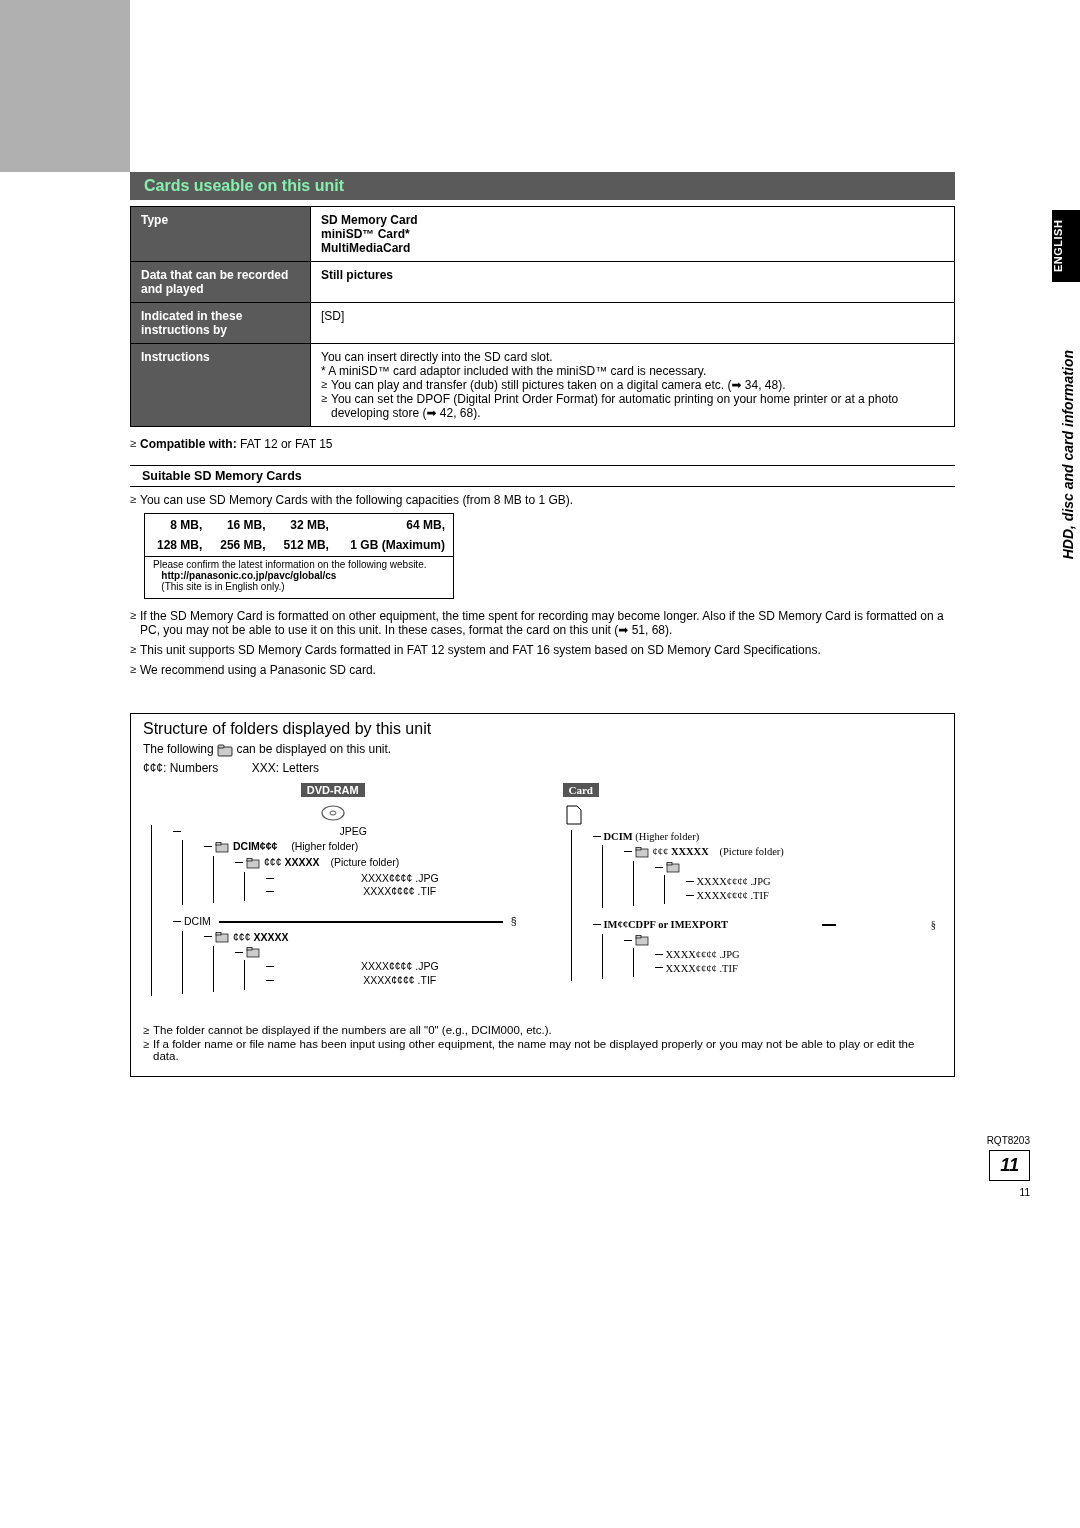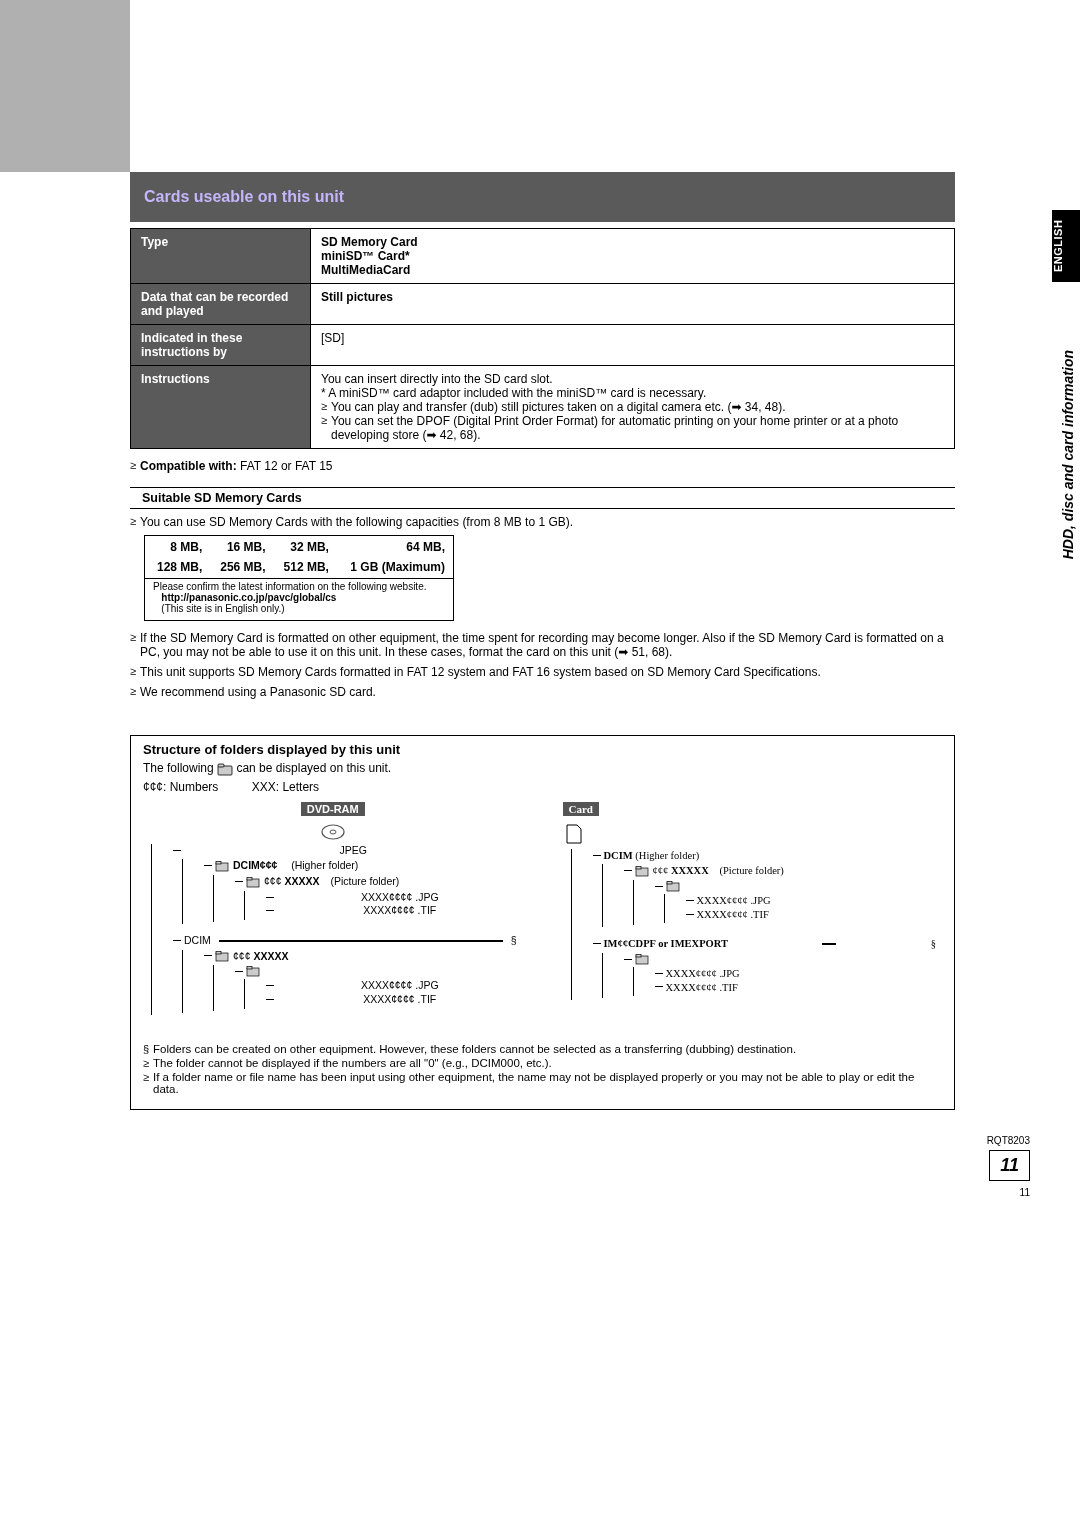--- a/index.html
+++ b/index.html
@@ -20,24 +20,24 @@
     background: #b0b0b0;
   }
   .page {
     position: absolute;
     left: 130px;
     top: 172px;
     width: 825px;
   }
   .section-header {
     background: #5a5a5a;
-    color: #c4b5fd;
+    color: #86efac;
     font-weight: bold;
     font-size: 16px;
-    padding: 16px 14px;
+    padding: 5px 14px;
   }
   table.spec {
     width: 100%;
     border-collapse: collapse;
     margin-top: 6px;
   }
   table.spec td {
     border: 1px solid #000;
     padding: 6px 10px;
     vertical-align: top;
@@ -79,21 +79,21 @@
   }
   .capacity-box table { width: 100%; font-size: 12px; font-weight: bold; }
   .capacity-box td { padding: 2px 6px; text-align: right; white-space: nowrap;}
   .capacity-box .below { font-size: 10px; padding: 2px 8px 6px 8px; border-top: 1px solid #000; font-weight: normal;}
   .structure-box {
     border: 1px solid #000;
     margin-top: 36px;
     padding: 6px 12px 14px 12px;
     font-size: 12px;
   }
-  .structure-title { font-weight: bold; font-size: 13px; }
+  .structure-title { font-weight: normal; font-size: 16px; }
   .cols { display: flex; gap: 40px; margin-top: 8px;}
   .colA { flex: 1; text-align: center; }
   .colB { flex: 1; font-family: Liberation Serif, serif; }
   .media-label { background: #555; color:#fff; font-weight: bold; font-size: 11px; padding: 1px 6px; display:inline-block;}
   .tree { font-size: 10.5px; line-height: 1.3; margin-top: 6px;}
   .tree .lbl { font-weight: bold; }
   .tree-row { display:flex; align-items:center; gap:4px;}
   .sub { padding-left: 22px; border-left: 1px solid #000; margin-left: 8px; margin-top:2px; padding-bottom:2px;}
   .sub .branch { position:relative; padding-left:10px;}
   .sub .branch::before { content:""; position:absolute; left:-1px; top:0.55em; width:8px; border-top:1px solid #000;}
@@ -341,21 +341,20 @@
                 <div class="branch">XXXX¢¢¢¢    .JPG</div>
                 <div class="branch">XXXX¢¢¢¢    .TIF</div>
               </div>
             </div>
           </div>
         </div>
       </div>
     </div>
 
     <div class="foot-notes">
-      <div class="ast">Folders can be created on other equipment. However, these folders cannot be selected as a transferring (dubbing) destination.</div>
       <div class="b">The folder cannot be displayed if the numbers are all "0" (e.g., DCIM000, etc.).</div>
       <div class="b">If a folder name or file name has been input using other equipment, the name may not be displayed properly or you may not be able to play or edit the data.</div>
     </div>
   </div>
 
 </div>
 
 <div class="footer">
   <div class="code">RQT8203</div>
   <div class="pn-box"><span class="pn">11</span></div>

